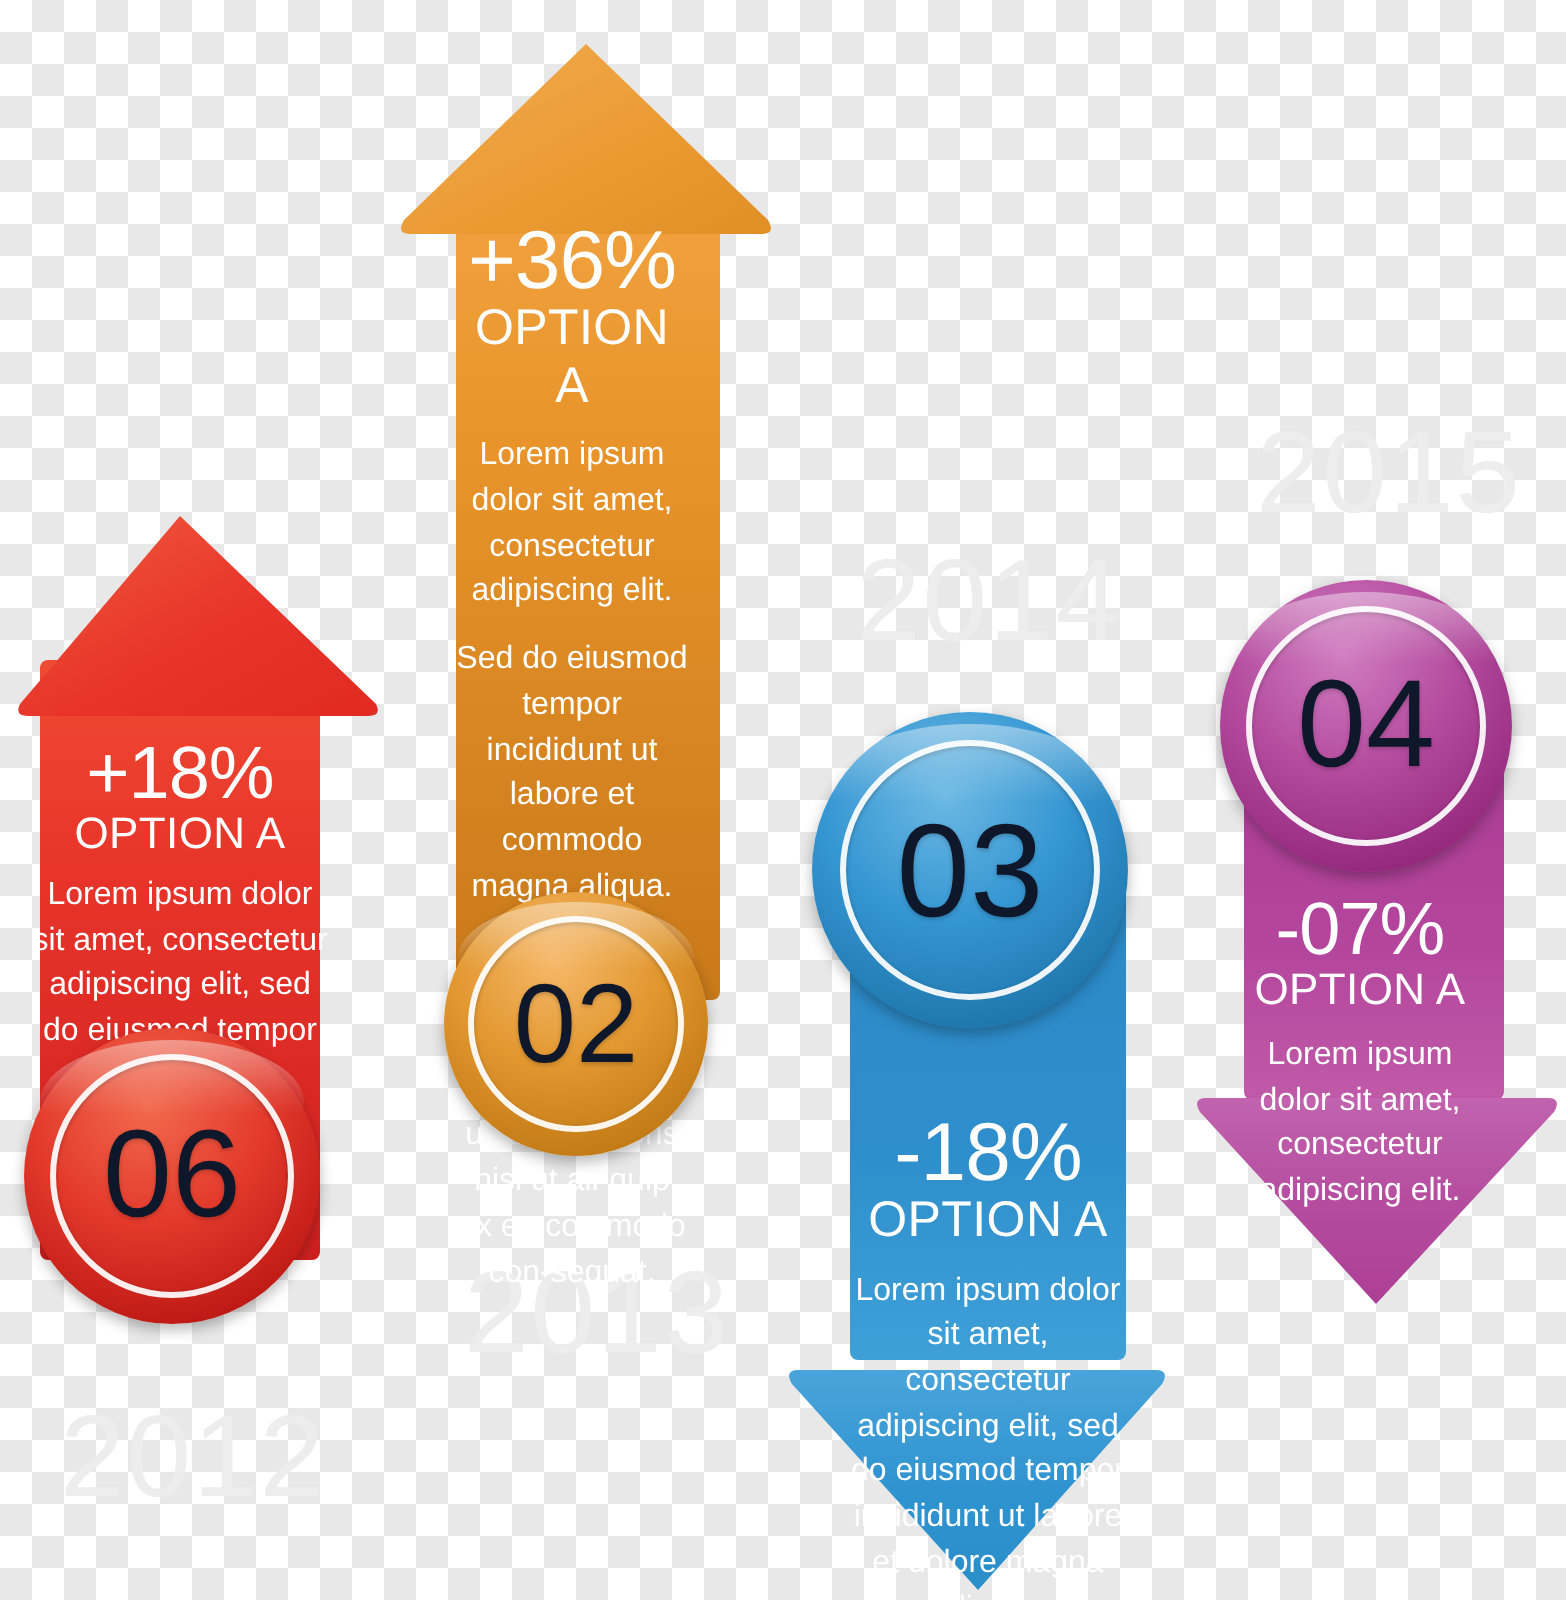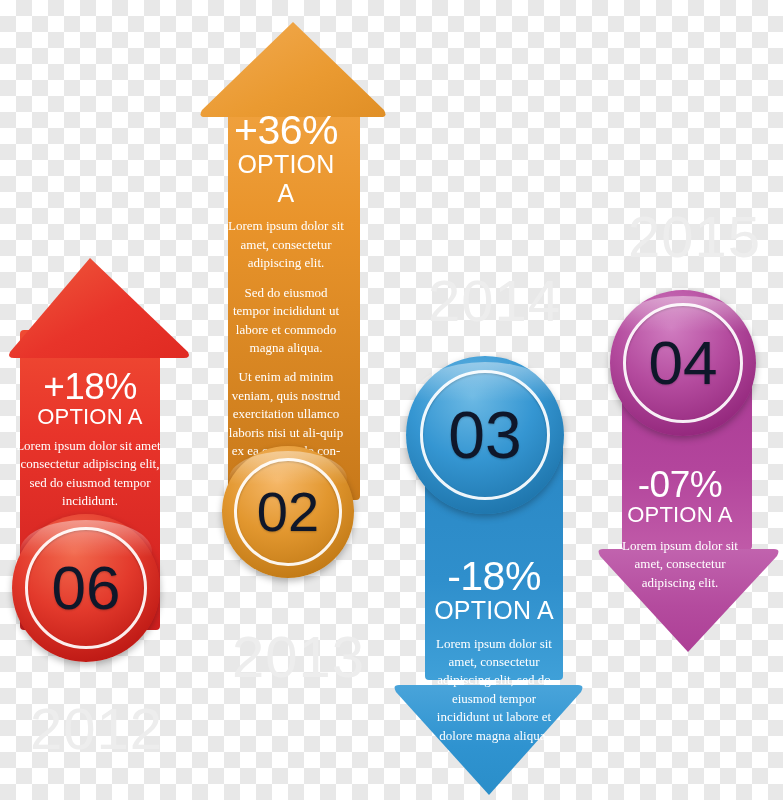--- a/index.html
+++ b/index.html
@@ -41,32 +41,31 @@
     font-size:41px;font-weight:400;line-height:1.02;
     letter-spacing:-0.5px;
   }
   .pct.small{font-size:37px;}
   .opt{
     font-size:25px;font-weight:400;line-height:1.15;
     letter-spacing:0.2px;margin-top:-2px;
   }
   .opt.small{font-size:22px;}
   .body{
-    font-size:13px;line-height:1.42;margin-top:10px;
+    font-size:16px;line-height:1.42;margin-top:10px;
     font-weight:400;
-    font-family:Liberation Serif, serif;
   }
   .body p{margin:0 0 11px 0;}
   .body p:last-child{margin-bottom:0;}
 
   .panel-red   {left:16px;  top:368px; width:148px;}
   .panel-red .body{margin-top:8px;}
   .panel-orange{left:228px; top:110px; width:116px;}
   .panel-blue  {left:425px; top:556px; width:138px;}
-  .panel-purple{left:622px; top:446px; width:116px;margin-top:20px;}
+  .panel-purple{left:622px; top:446px; width:116px;}
 
   
   .badge{position:absolute;border-radius:50%;}
   .badge .sphere{
     position:absolute;inset:0;border-radius:50%;
     overflow:hidden;
   }
   .badge .ring{
     position:absolute;border-radius:50%;
     border:3px solid rgba(255,255,255,0.92);

